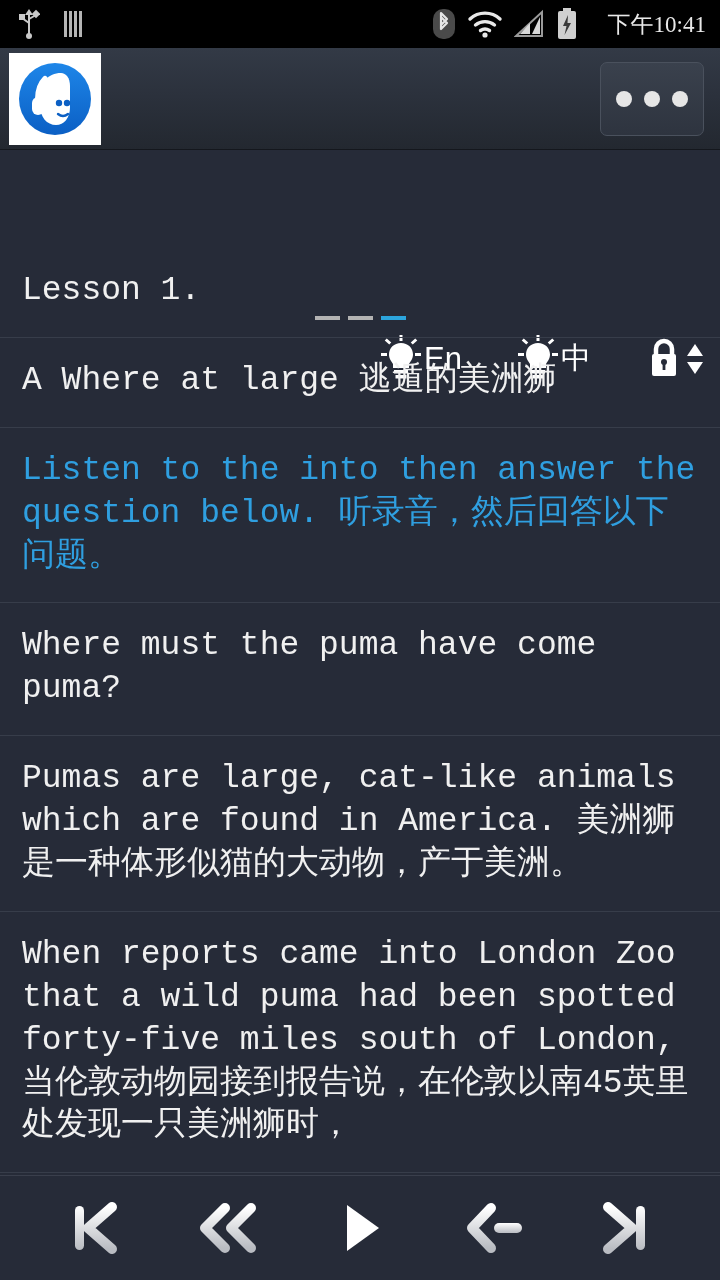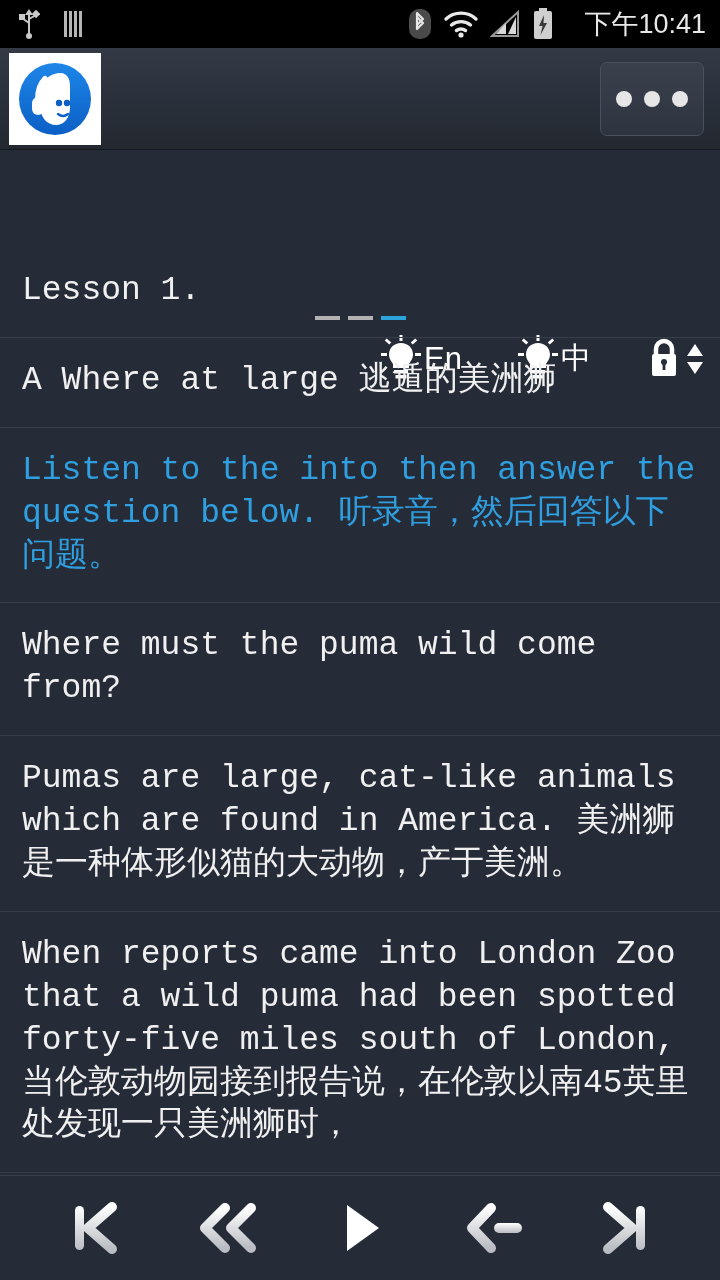--- a/index.html
+++ b/index.html
@@ -12,22 +12,22 @@
   #screen { position:relative; width:720px; height:1280px; background:#262b38; }
 
   
   .statusbar {
     height:48px; background:#000; display:flex; align-items:center;
     padding:0 14px 0 18px; position:relative;
   }
   .sb-left { display:flex; align-items:center; gap:22px; }
   .sb-right { margin-left:auto; display:flex; align-items:center; gap:10px; }
   .sb-time {
-    color:#e8e8e8; font-size:27px; letter-spacing:0px; margin-left:20px;
-    font-family:Liberation Sans, sans-serif;
+    color:#e8e8e8; font-size:23px; letter-spacing:0px; margin-left:20px;
+    font-family:Liberation Serif, serif;
   }
   .ico { display:block; }
 
   
   .appbar {
     height:102px; position:relative;
     background:linear-gradient(to bottom,#333a46 0%,#2b313c 48%,#232830 100%);
     border-bottom:1px solid #14171d;
     display:flex; align-items:center; padding:0 16px 0 9px;
   }
@@ -234,21 +234,21 @@
         </svg>
       </div>
 
     </div>
   </div>
 
   <div class="content">
     <div class="row">Lesson 1.</div>
     <div class="row">A Where at large  逃遁的美洲狮</div>
     <div class="row highlight">Listen to the into then answer the question below.  听录音，然后回答以下问题。</div>
-    <div class="row">Where must the puma wild come from?</div>
+    <div class="row">Where must the puma have come puma?</div>
     <div class="row">Pumas are large, cat-like animals which are found in America.  美洲狮是一种体形似猫的大动物，产于美洲。</div>
     <div class="row">When reports came into London Zoo that a wild puma had been spotted forty-five miles south of London,  当伦敦动物园接到报告说，在伦敦以南45英里处发现一只美洲狮时，</div>
   </div>
 
   <div class="playerbar">
 
     <div class="pbtn">
       <svg width="62" height="60" viewBox="0 0 62 60">
         <defs>
           <linearGradient id="gs1" x1="0" y1="0" x2="0" y2="1">

